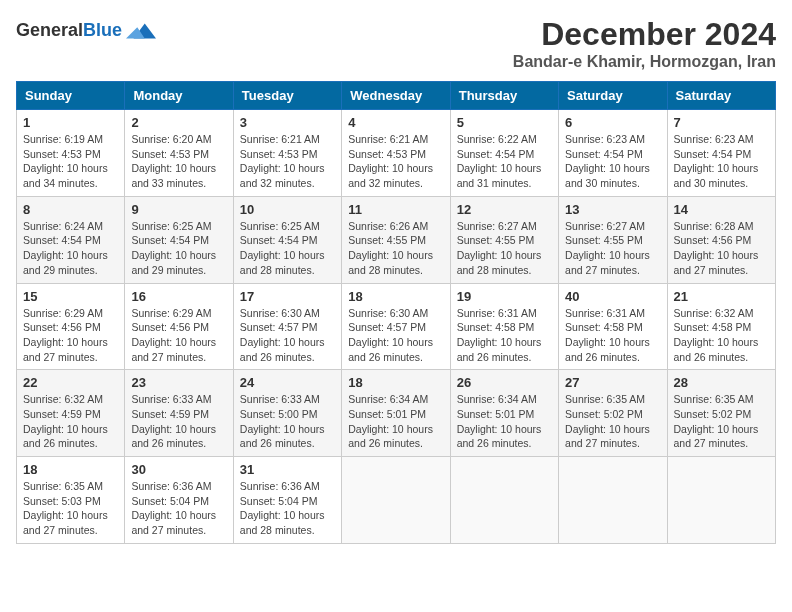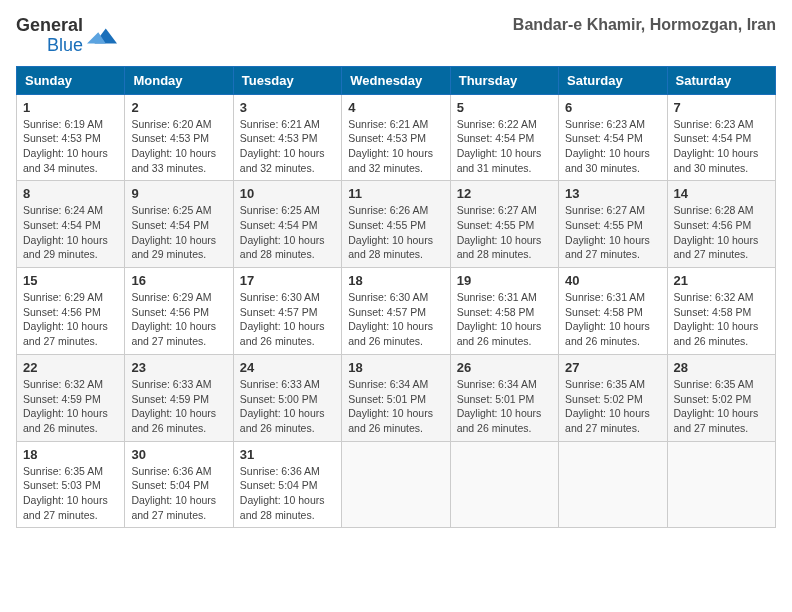--- a/index.html
+++ b/index.html
@@ -15,31 +15,30 @@
       justify-content: space-between;
       align-items: flex-start;
       margin-bottom: 10px;
     }
     .logo {
       display: flex;
       align-items: center;
     }
     .logo-text {
       display: flex;
-      flex-direction: column;
       line-height: 1.1;
     }
     .logo-general {
       font-size: 18px;
       font-weight: bold;
       color: #333;
     }
     .logo-blue {
       font-size: 18px;
-      font-weight: normal;
+      font-weight: bold;
       color: #1a6fba;
       text-align: right;
     }
     .logo-icon {
       width: 30px;
       height: 30px;
       margin-left: 4px;
     }
     .title-block {
       text-align: right;
@@ -103,20 +102,21 @@
     <div class="logo-text">
       <span class="logo-general">General</span>
       <span class="logo-blue">Blue</span>
     </div>
     <svg class="logo-icon" viewBox="0 0 40 40">
       <polygon points="10,30 25,10 40,30" fill="#1a6fba"></polygon>
       <polygon points="0,30 15,15 25,30" fill="#5ba3e0"></polygon>
     </svg>
   </div>
   <div class="title-block">
+    <div class="month-title">December 2024</div>
     <div class="location-title">Bandar-e Khamir, Hormozgan, Iran</div>
   </div>
 </div>
 
 <table class="calendar">
   <thead>
     <tr>
       <th>Sunday</th>
       <th>Monday</th>
       <th>Tuesday</th>

